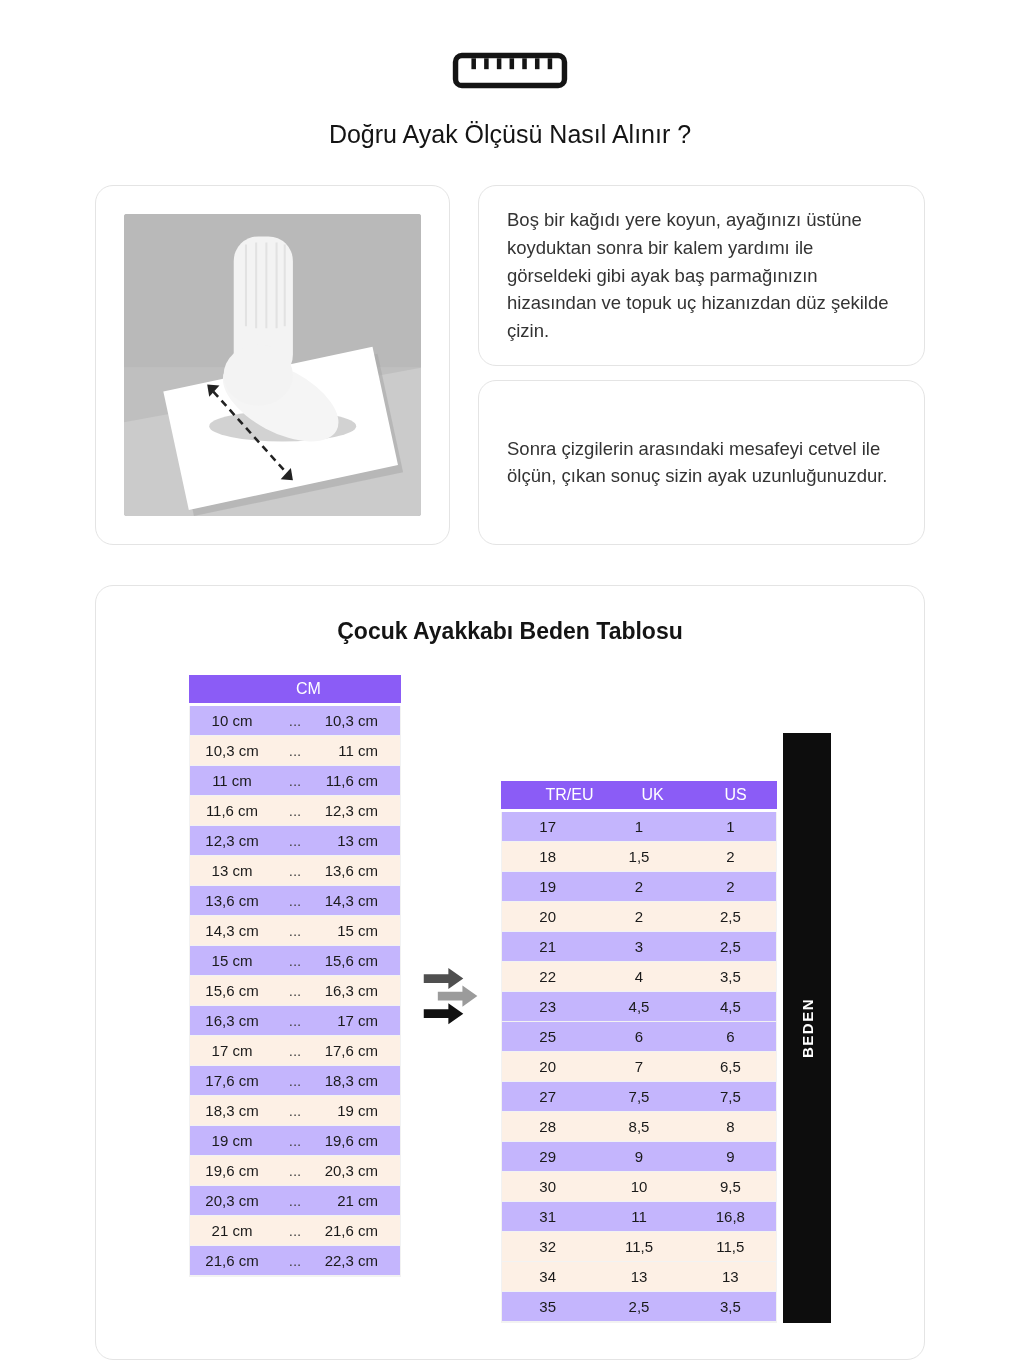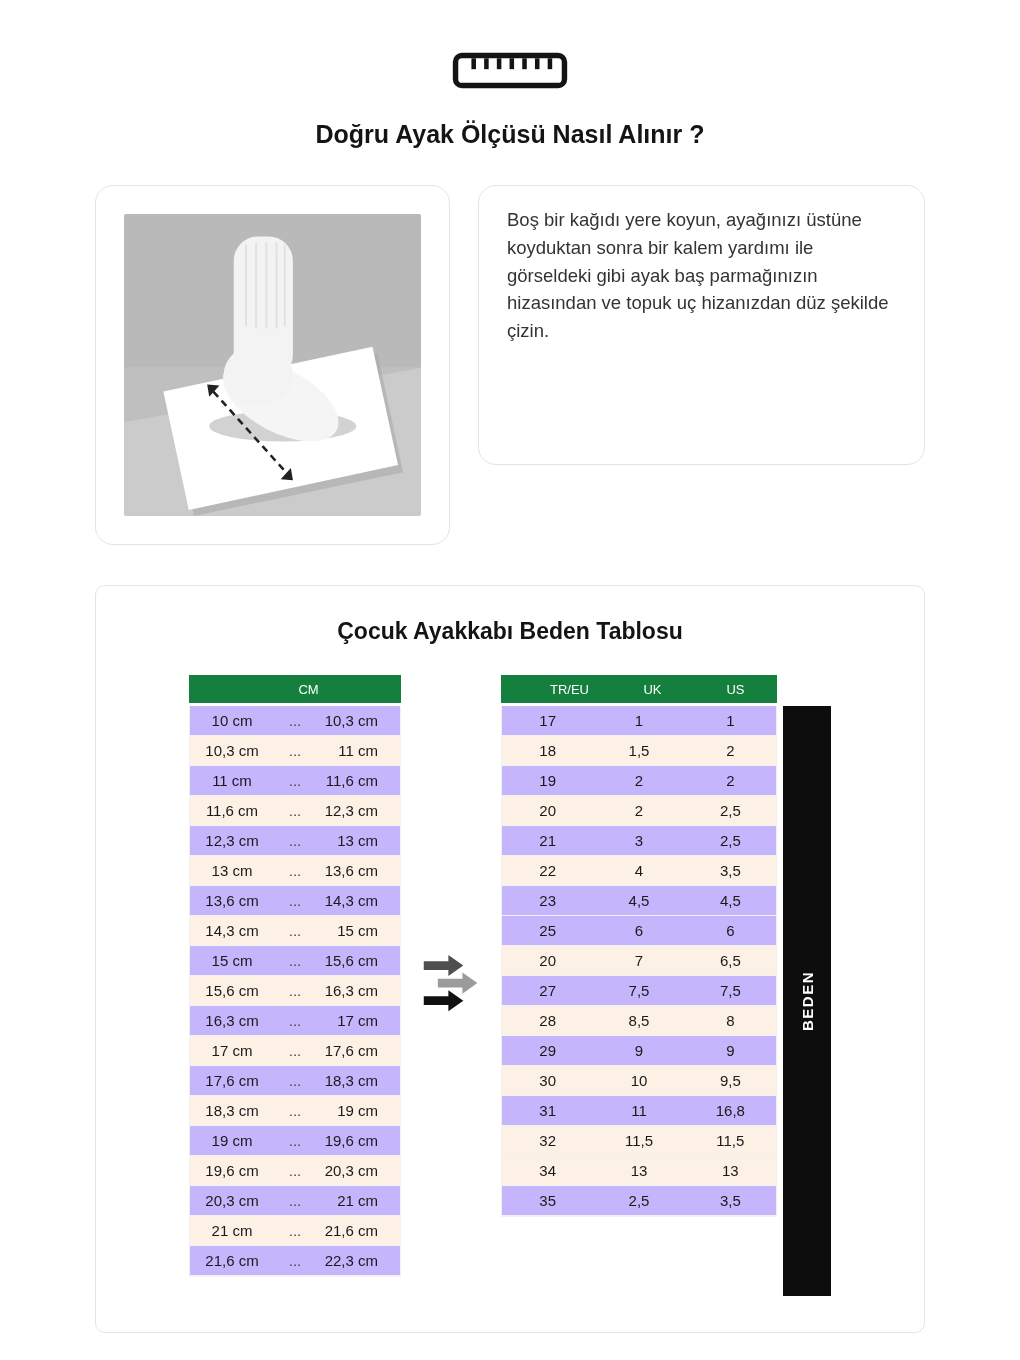--- a/index.html
+++ b/index.html
@@ -7,43 +7,43 @@
   body {
     width:1020px; height:1360px; margin:0 auto;
     font-family:"Liberation Sans", sans-serif; color:#111;
     overflow:hidden;
   }
   .page { padding:50px 95px 40px; }
 
   
   .page-header { text-align:center; }
   .ruler-wrap { display:inline-block; }
-  .page-title { font-size:25px; font-weight:700; margin:24px 0 0; color:#141414; }
+  .page-title { font-size:25px; font-weight:400; margin:24px 0 0; color:#141414; }
 
   
   .howto { display:flex; gap:28px; margin-top:36px; }
   .card { border:1px solid #e4e4e4; border-radius:18px; background:#fff; }
   .photo-card { width:355px; height:360px; padding:28px; flex:none; }
   .photo { width:100%; height:100%; overflow:hidden; border-radius:3px; background:#c2c2c2; }
   .photo svg { display:block; width:100%; height:100%; }
-  .steps { flex:1; display:flex; flex-direction:column; gap:14px; height:280px; }
+  .steps { flex:1; display:flex; flex-direction:column; gap:14px; height:360px; }
   .step-card { flex:1; padding:20px 28px; display:flex; }
   .step-card.top { align-items:flex-start; }
   .step-card.center { align-items:center; }
   .step-card p { margin:0; font-size:18.5px; line-height:1.5; color:#333; }
 
   
-  .chart-card { margin-top:40px; padding:32px 0 36px;border-radius:10px; }
+  .chart-card { margin-top:40px; padding:32px 0 36px; }
   .chart-title { text-align:center; font-size:23px; font-weight:700; margin:0 0 30px; color:#141414; }
   .tables { display:flex; justify-content:center; align-items:flex-start; gap:21px; }
 
   .thead {
-    background:#15803d; color:#fff; height:28px; margin-bottom:3px;
+    background:#8b5cf6; color:#fff; height:28px; margin-bottom:3px;
     display:flex; align-items:center; justify-content:center;
-    font-size:13px; font-weight:400;padding-left:27px;
+    font-size:16px; font-weight:400;padding-left:27px;
   }
   .size-head { display:grid; grid-template-columns:repeat(3,1fr); }
   .size-head span { text-align:center; }
 
   .cm-table { width:212px; }
   .size-table { width:276px; }
   .rows { border:1px solid #f2f2f2; border-top:none; }
   .trow {
     height:30px; display:grid; align-items:center;
     font-size:15px; color:#1a1a1a; border-bottom:1px solid #f2f2f2; background:#c4b5fd;
@@ -51,21 +51,21 @@
   .trow:last-child { border-bottom:1px solid #f2f2f2; }
   .trow.alt { background:var(--row-alt, #fdf0e5); }
   .cm-rows .trow { grid-template-columns:1fr 42px 1fr; }
   .cm-rows .c0 { text-align:center; }
   .cm-rows .c1 { text-align:center; color:#444; }
   .cm-rows .c2 { text-align:right; padding-right:22px; }
   .size-rows .trow { grid-template-columns:repeat(3,1fr); }
   .size-rows .tcell { text-align:center; }
 
   .arrows { align-self:center; }
-  .right-group { display:flex; gap:6px; align-items:flex-start; }
+  .right-group { display:flex; gap:6px; align-items:flex-end;margin-top:27px; }
   .beden-bar {
     width:48px; height:590px; margin-top:31px; background:#0d0d0d;
     display:flex; align-items:center; justify-content:center; flex:none;
   }
   .beden-bar span {
     writing-mode:vertical-rl; transform:rotate(180deg);
     color:#fff; font-size:15px; letter-spacing:1.5px; font-weight:600;
   }
 </style>
 </head>
@@ -120,20 +120,23 @@
           <line x1="92" y1="174" x2="164" y2="254" stroke="#222" stroke-width="2.5" stroke-dasharray="7 5"></line>
           <polygon points="86,167 98,168 88,179" fill="#222"></polygon>
           <polygon points="170,261 158,260 168,249" fill="#222"></polygon>
         </svg>
       </div>
     </div>
     <div class="steps">
       <div class="card step-card top">
         <p>Boş bir kağıdı yere koyun, ayağınızı üstüne koyduktan sonra bir kalem yardımı ile görseldeki gibi ayak baş parmağınızın hizasından ve topuk uç hizanızdan düz şekilde çizin.</p>
       </div>
+      <div class="card step-card center">
+        <p>Sonra çizgilerin arasındaki mesafeyi cetvel ile ölçün, çıkan sonuç sizin ayak uzunluğunuzdur.</p>
+      </div>
     </div>
   </section>
 
   <section class="card chart-card">
     <h2 class="chart-title">Çocuk Ayakkabı Beden Tablosu</h2>
     <div class="tables">
 
       <div class="cm-table">
         <div class="thead">
           <span>CM</span>

